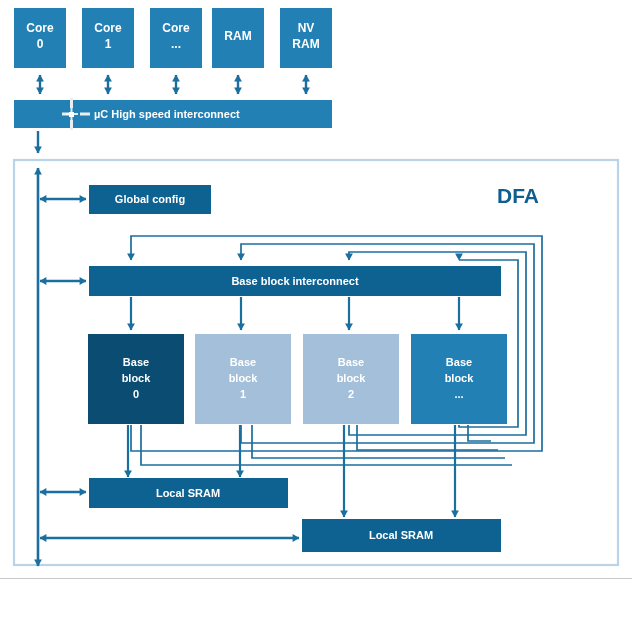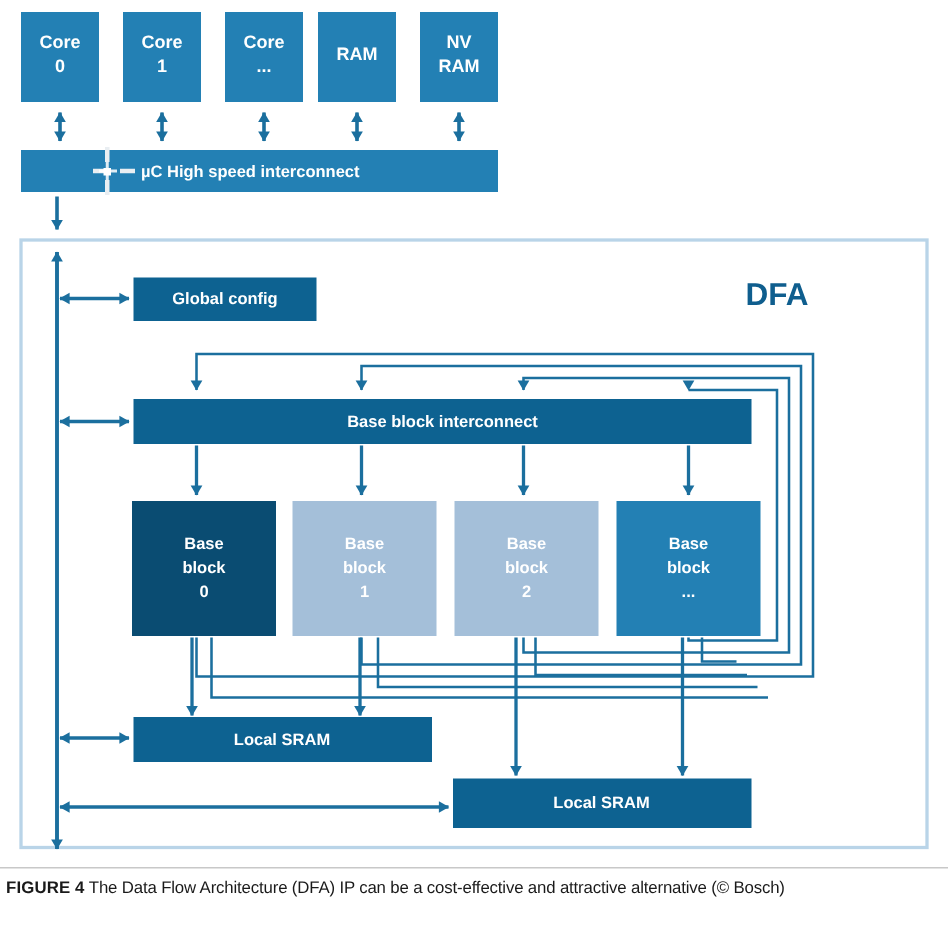--- a/index.html
+++ b/index.html
@@ -248,19 +248,15 @@
     </g>
     <g>
       <rect x="302" y="519" width="199" height="33" fill="#0D6291"></rect>
       <text class="box-label sm" x="401" y="536">Local SRAM</text>
     </g>
 
   </svg>
 
   <div class="caption-bar">
     <div class="caption-rule"></div>
-    <div class="caption-text">
-      <span class="fig-num">FIGURE 4</span>
-      <span>The Data Flow Architecture (DFA) IP can be a cost-effective and attractive alternative (© Bosch)</span>
-    </div>
   </div>
 
 </div>
 
 </body></html>

